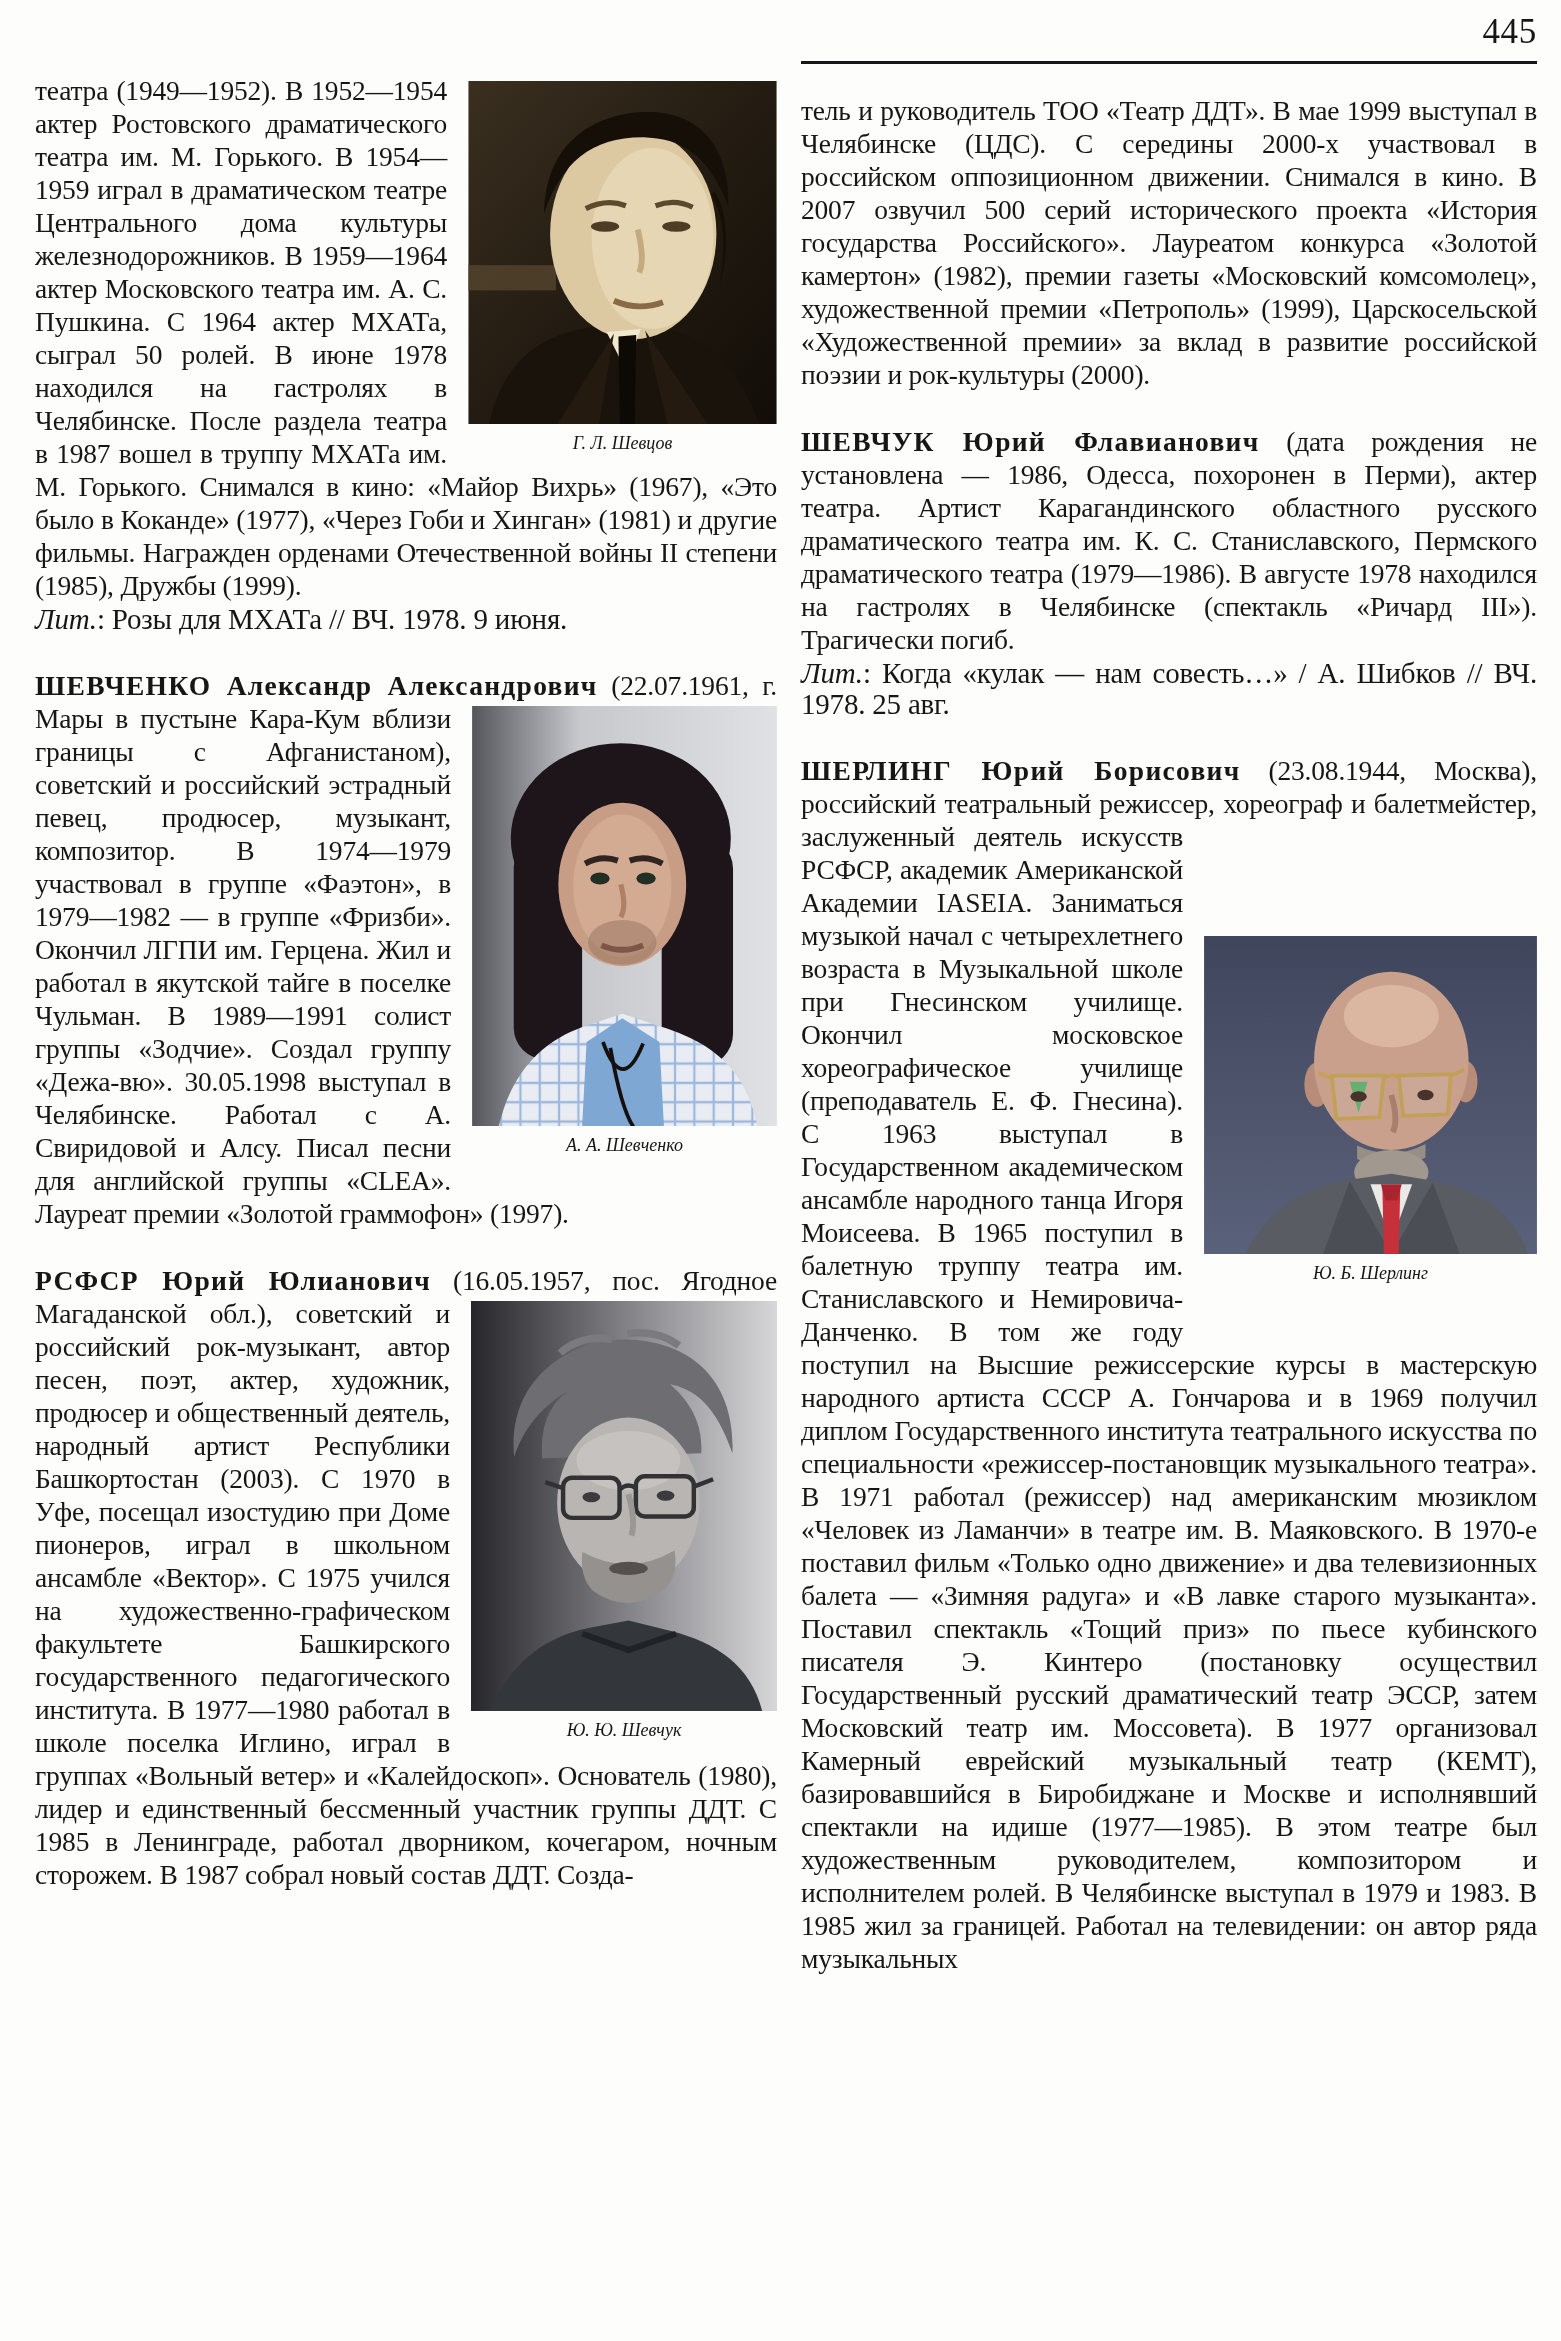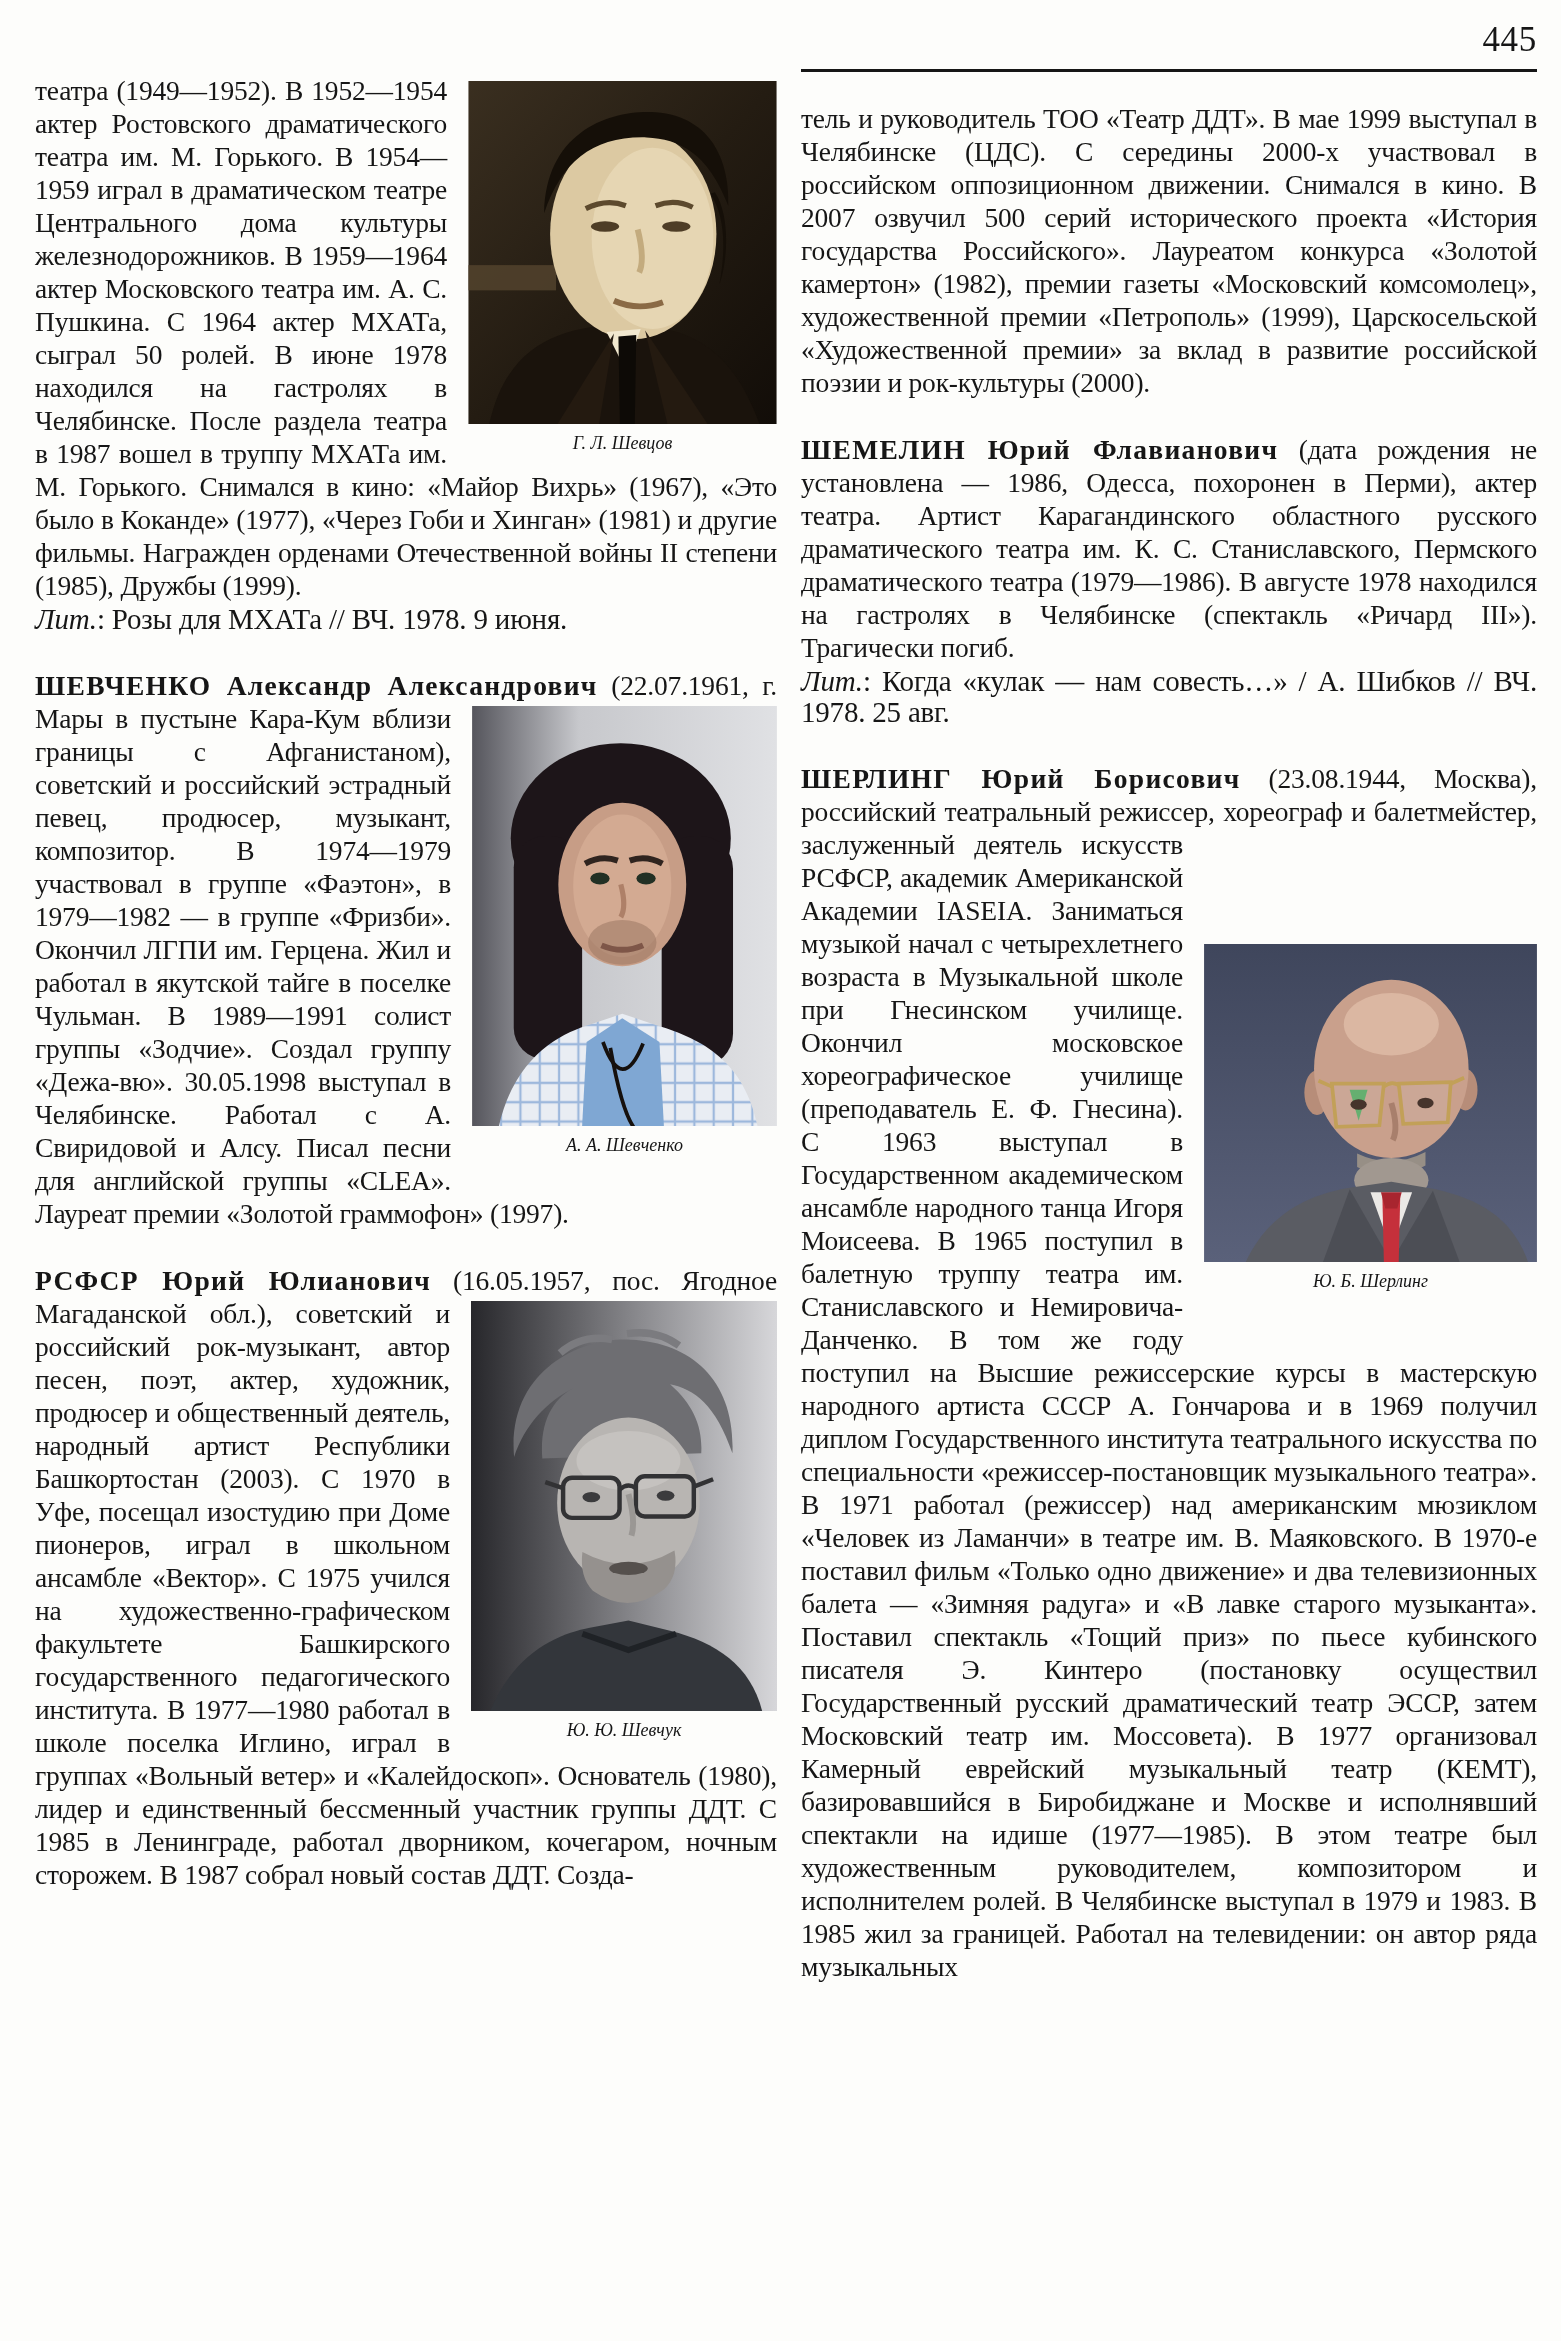--- a/index.html
+++ b/index.html
@@ -18,21 +18,21 @@
     letter-spacing: -0.2px;
   }
   .col { position: absolute; top: 0; }
   .col-left  { left: 35px;  width: 742px; padding-top: 74px; }
   .col-right { left: 801px; width: 736px; }
   p { margin: 0; text-align: justify; }
   .page-number {
     text-align: right;
     font-size: 35px;
     line-height: 1;
-    padding-top: 22px;
+    padding-top: 14px;
     letter-spacing: 0.7px;
   }
   .rule { border-top: 3.7px solid #161616; margin-top: 12px; }
   .cont { margin-top: 30px; }
   .entry { margin-top: 34px; }
   .headword { font-weight: 700; letter-spacing: 1.3px; }
   .lit { font-size: 29px; line-height: 31px; margin-top: 1.5px; }
   .lit-label { font-style: italic; }
   .photo {
     float: right;
@@ -168,21 +168,21 @@
   </div>
 
   <div class="col col-right">
 
     <div class="page-number">445</div>
     <div class="rule"></div>
 
     <p class="cont">тель и руководитель ТОО «Театр ДДТ». В мае 1999 выступал в Челябинске (ЦДС). С середины 2000-х участвовал в российском оппозиционном движении. Снимался в кино. В 2007 озвучил 500 серий исторического проекта «История государства Российского». Лауреатом конкурса «Золотой камертон» (1982), премии газеты «Московский комсомолец», художественной премии «Петрополь» (1999), Царскосельской «Художественной премии» за вклад в развитие российской поэзии и рок-культуры (2000).</p>
 
     <p class="entry">
-      <span class="headword">ШЕМЕЛИН Юрий Флавианович</span><span> (дата рождения не установлена — 1986, Одесса, похоронен в Перми), актер театра. Артист Карагандинского областного русского драматического театра им. К. С. Станиславского, Пермского драматического театра (1979—1986). В августе 1978 находился на гастролях в Челябинске (спектакль «Ричард III»). Трагически погиб.</span>
+      <span class="headword">ШЕВЧУК Юрий Флавианович</span><span> (дата рождения не установлена — 1986, Одесса, похоронен в Перми), актер театра. Артист Карагандинского областного русского драматического театра им. К. С. Станиславского, Пермского драматического театра (1979—1986). В августе 1978 находился на гастролях в Челябинске (спектакль «Ричард III»). Трагически погиб.</span>
     </p>
     <p class="lit">
       <span class="lit-label">Лит.</span><span>: Когда «кулак — нам совесть…» / А. Шибков // ВЧ. 1978. 25 авг.</span>
     </p>
 
     <p class="entry">
       <span class="headword">ШЕРЛИНГ Юрий Борисович</span><span> (23.08.1944, Москва), российский театральный режиссер,</span>
       <span class="photo ph4">
           <svg width="333" height="318" viewBox="0 0 448 428" aria-hidden="true">
           <defs>

